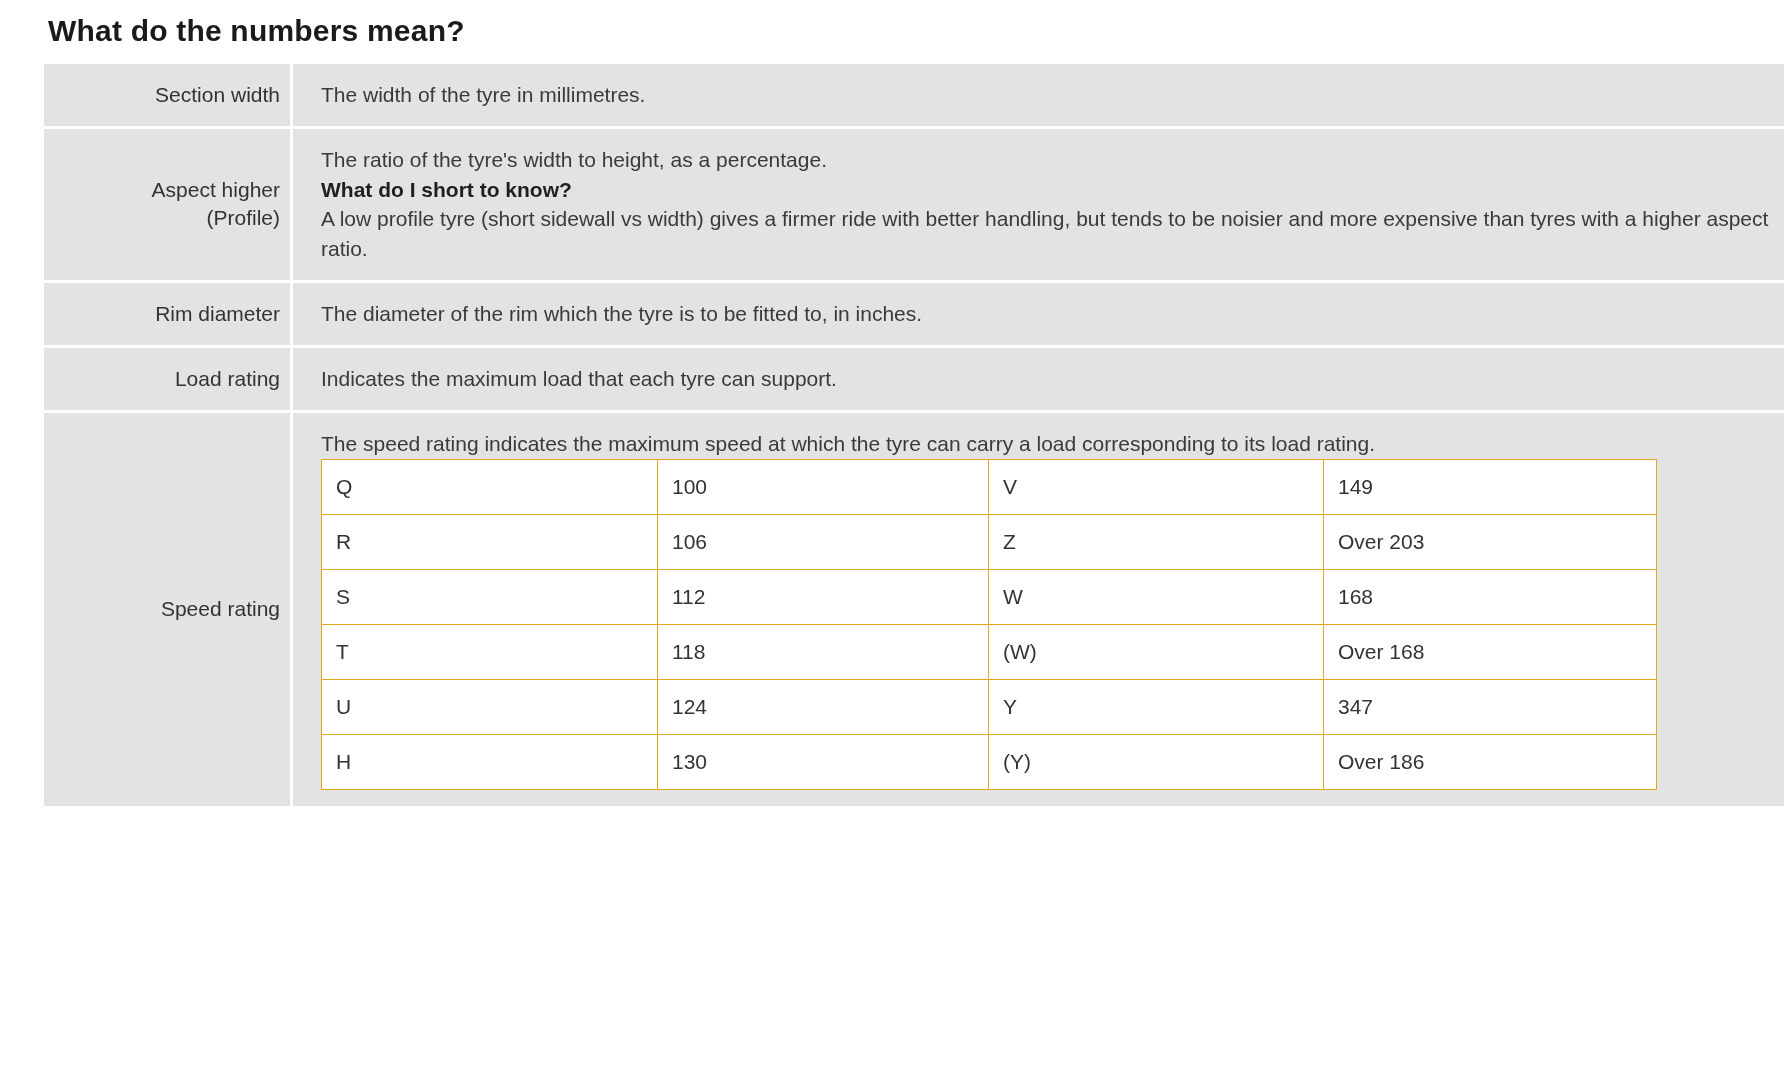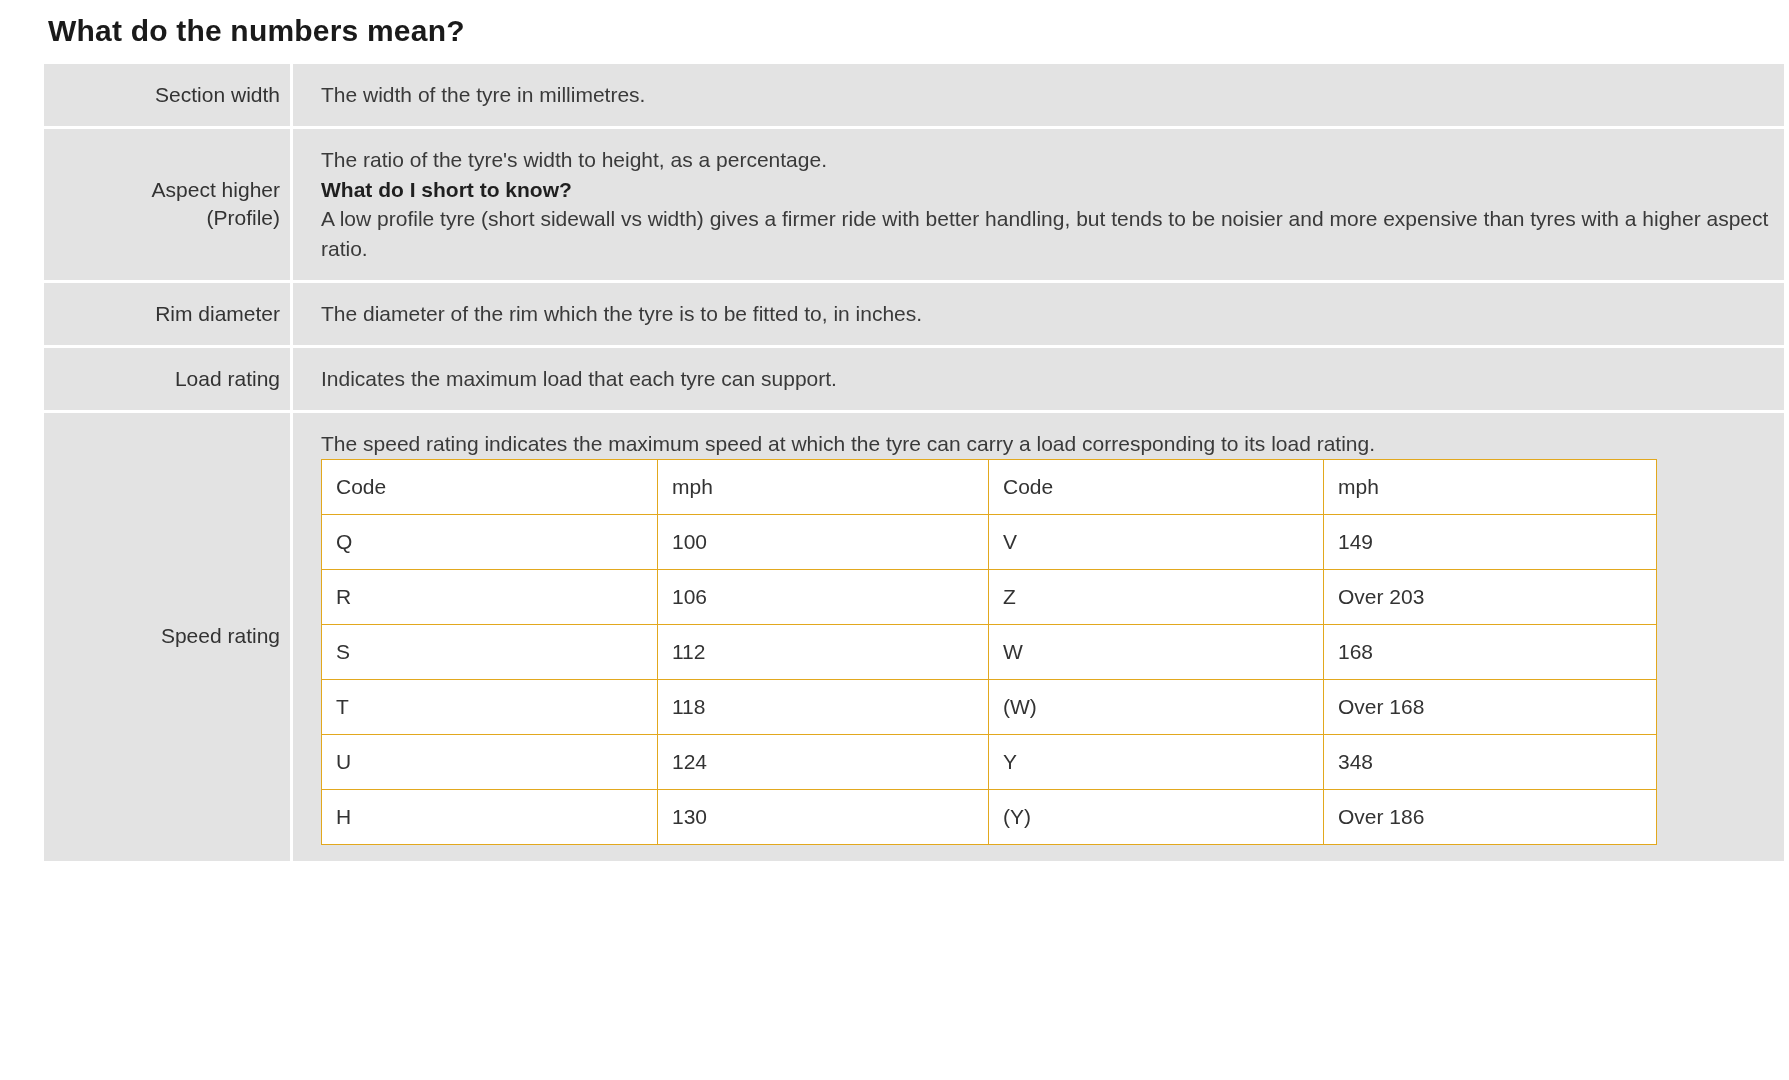--- a/index.html
+++ b/index.html
@@ -142,26 +142,20 @@
           <p class="speed-intro">The speed rating indicates the maximum speed at which the tyre can carry a load corresponding to its load rating.</p>
           <table class="speed-table">
             <colgroup>
               <col class="c1">
                 <col class="c2">
                 <col class="c3">
                 <col class="c4">
             </colgroup>
             <tbody>
               <tr>
-                <td>Code</td>
-                <td>mph</td>
-                <td>Code</td>
-                <td>mph</td>
-              </tr>
-              <tr>
                 <td>Q</td>
                 <td>100</td>
                 <td>V</td>
                 <td>149</td>
               </tr>
               <tr>
                 <td>R</td>
                 <td>106</td>
                 <td>Z</td>
                 <td>Over 203</td>
@@ -175,21 +169,21 @@
               <tr>
                 <td>T</td>
                 <td>118</td>
                 <td>(W)</td>
                 <td>Over 168</td>
               </tr>
               <tr>
                 <td>U</td>
                 <td>124</td>
                 <td>Y</td>
-                <td>348</td>
+                <td>347</td>
               </tr>
               <tr>
                 <td>H</td>
                 <td>130</td>
                 <td>(Y)</td>
                 <td>Over 186</td>
               </tr>
             </tbody>
           </table>
         </td>

